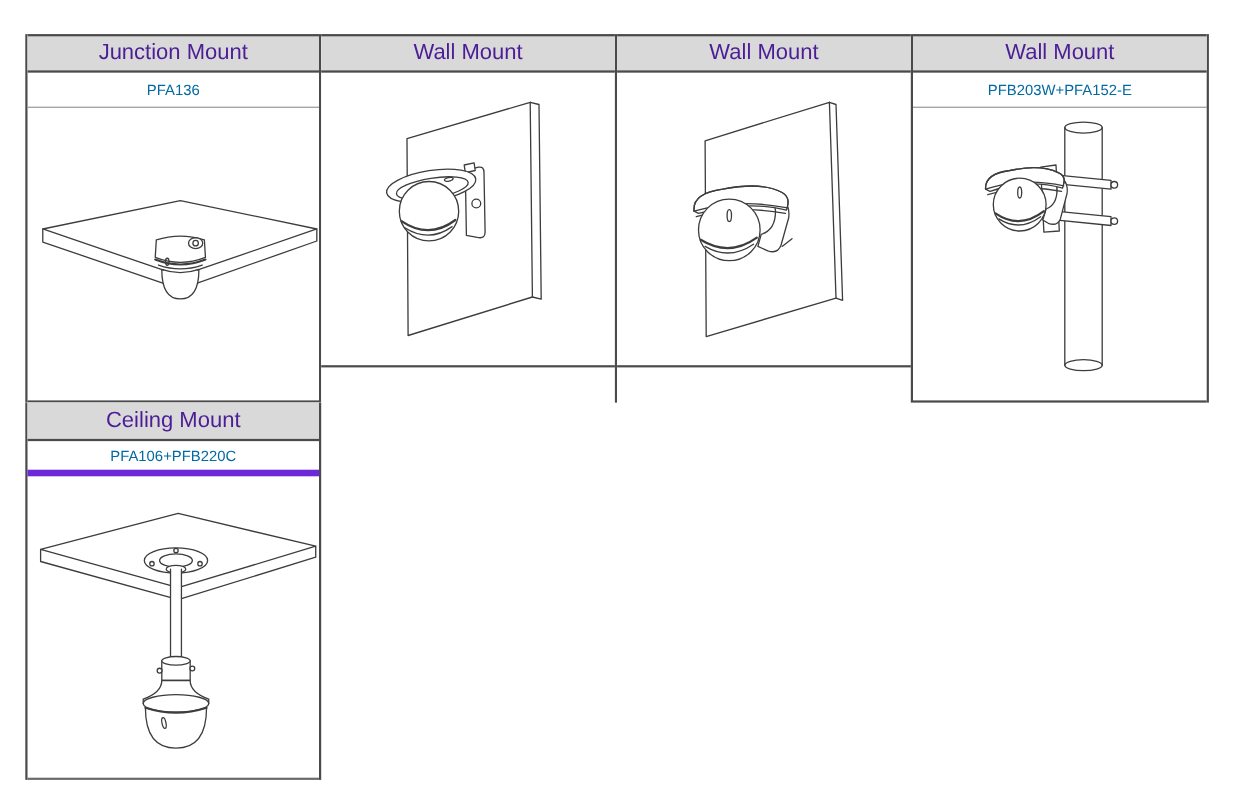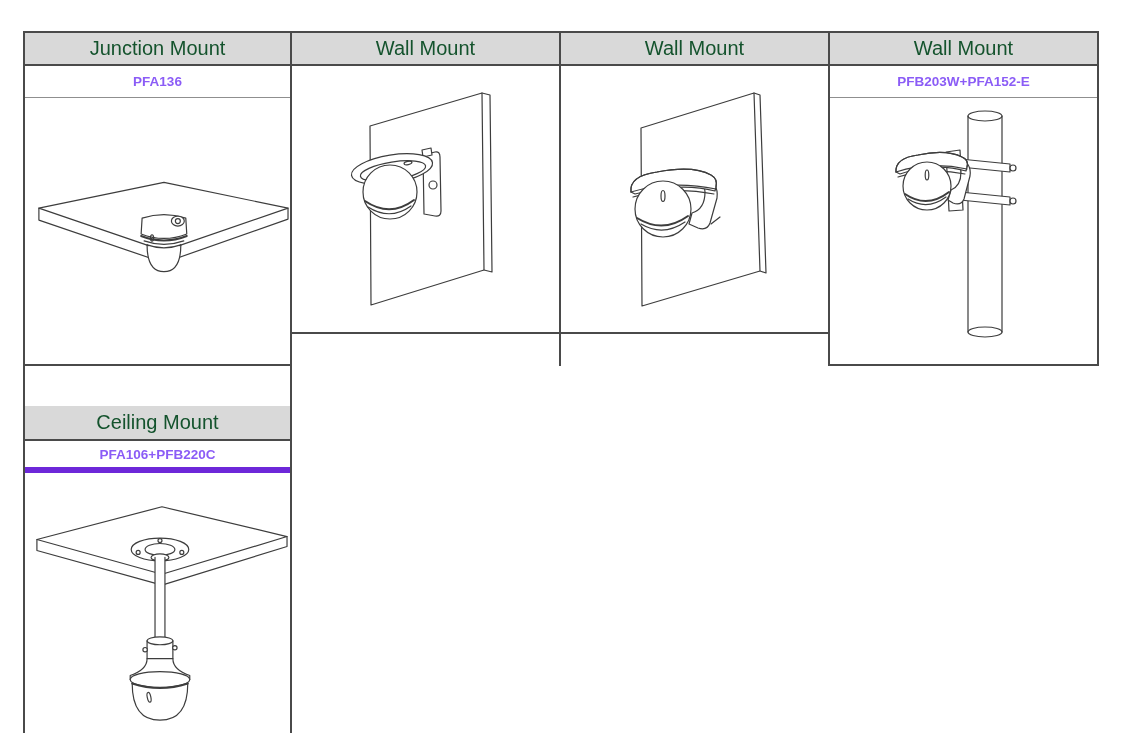--- a/index.html
+++ b/index.html
@@ -13,32 +13,32 @@
   .cell{
     width:269px;box-sizing:border-box;background:#fff;
     border-right:2px solid #4a4a4a;
   }
   .cell:first-child{border-left:2px solid #4a4a4a;}
   .hdr{
     height:35px;box-sizing:border-box;
     border-top:2px solid #4a4a4a;border-bottom:2px solid #4a4a4a;
     background:#d9d9d9;
     display:flex;align-items:center;justify-content:center;
-    font-size:20px;color:#14532d;
+    font-size:20px;color:#4c1d95;
   }
   .model{
     height:32px;box-sizing:border-box;
     border-bottom:1px solid #8f8f8f;
     display:flex;align-items:center;justify-content:center;
-    font-size:13.5px;color:#8b5cf6;font-weight:bold;
+    font-size:13.5px;color:#0369a1;
   }
   .fig{height:268px;box-sizing:border-box;border-bottom:2px solid #4a4a4a;}
   .fig svg{display:block;width:100%;height:100%;}
   
-  .row2 .hdr{border-top:none;margin-top:40px;}
+  .row2 .hdr{border-top:none;}
   .row2 .model{border-bottom:6px solid #6d28d9;}
   .row2 .fig{height:276px;border-bottom:2px solid #6a6a6a;}
   .art{stroke:#3d3d3d;stroke-width:1.2;fill:none;stroke-linecap:round;stroke-linejoin:round;}
 </style>
 </head>
 <body>
 
 <div class="mount-table">
 
   <div class="row row1">

